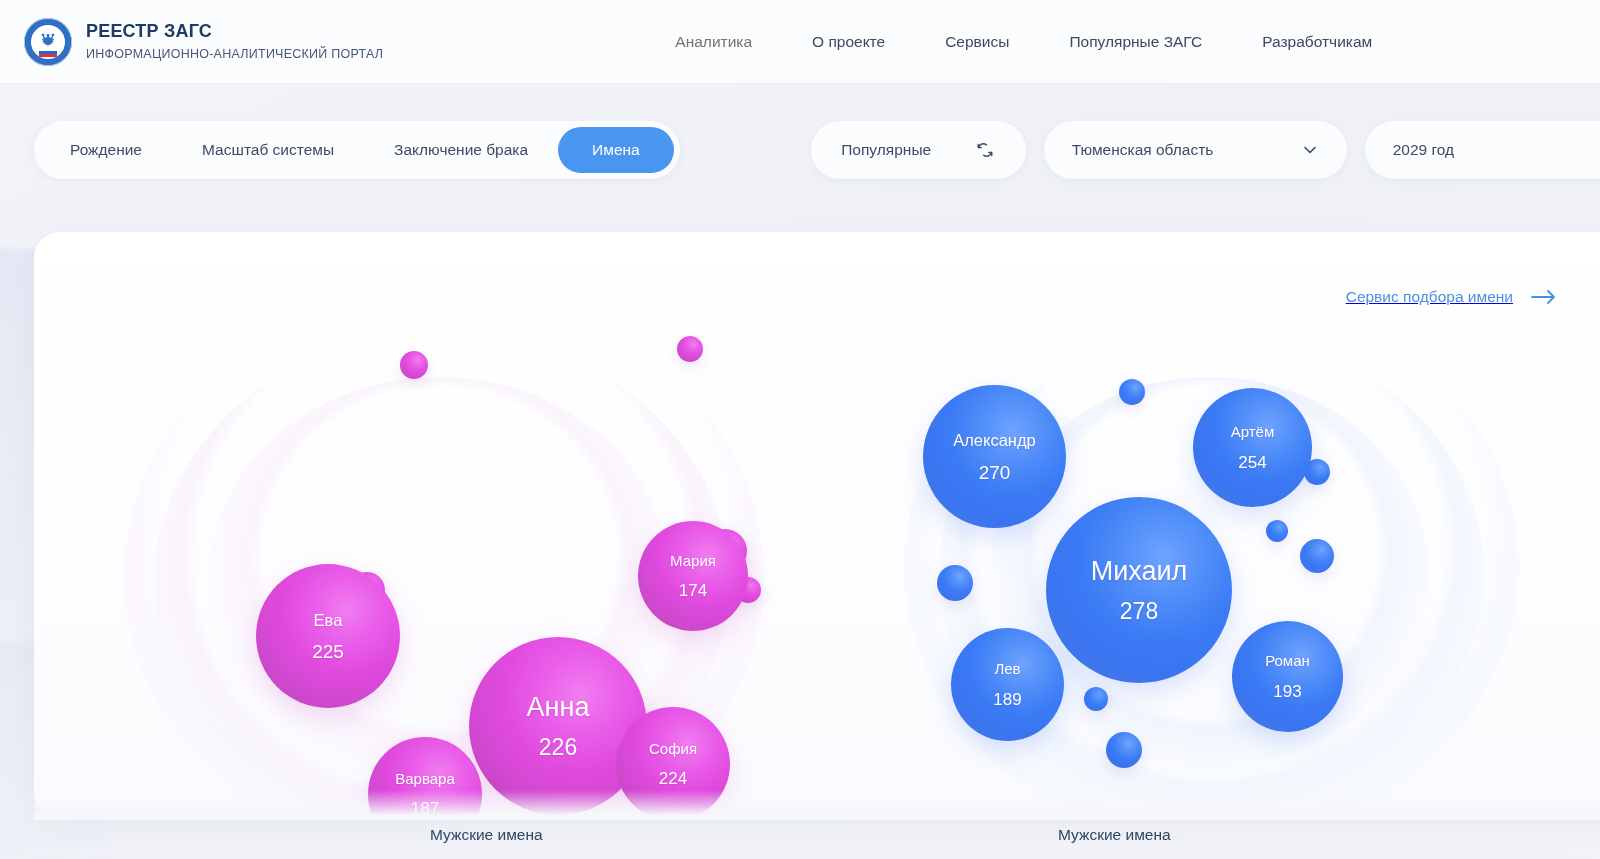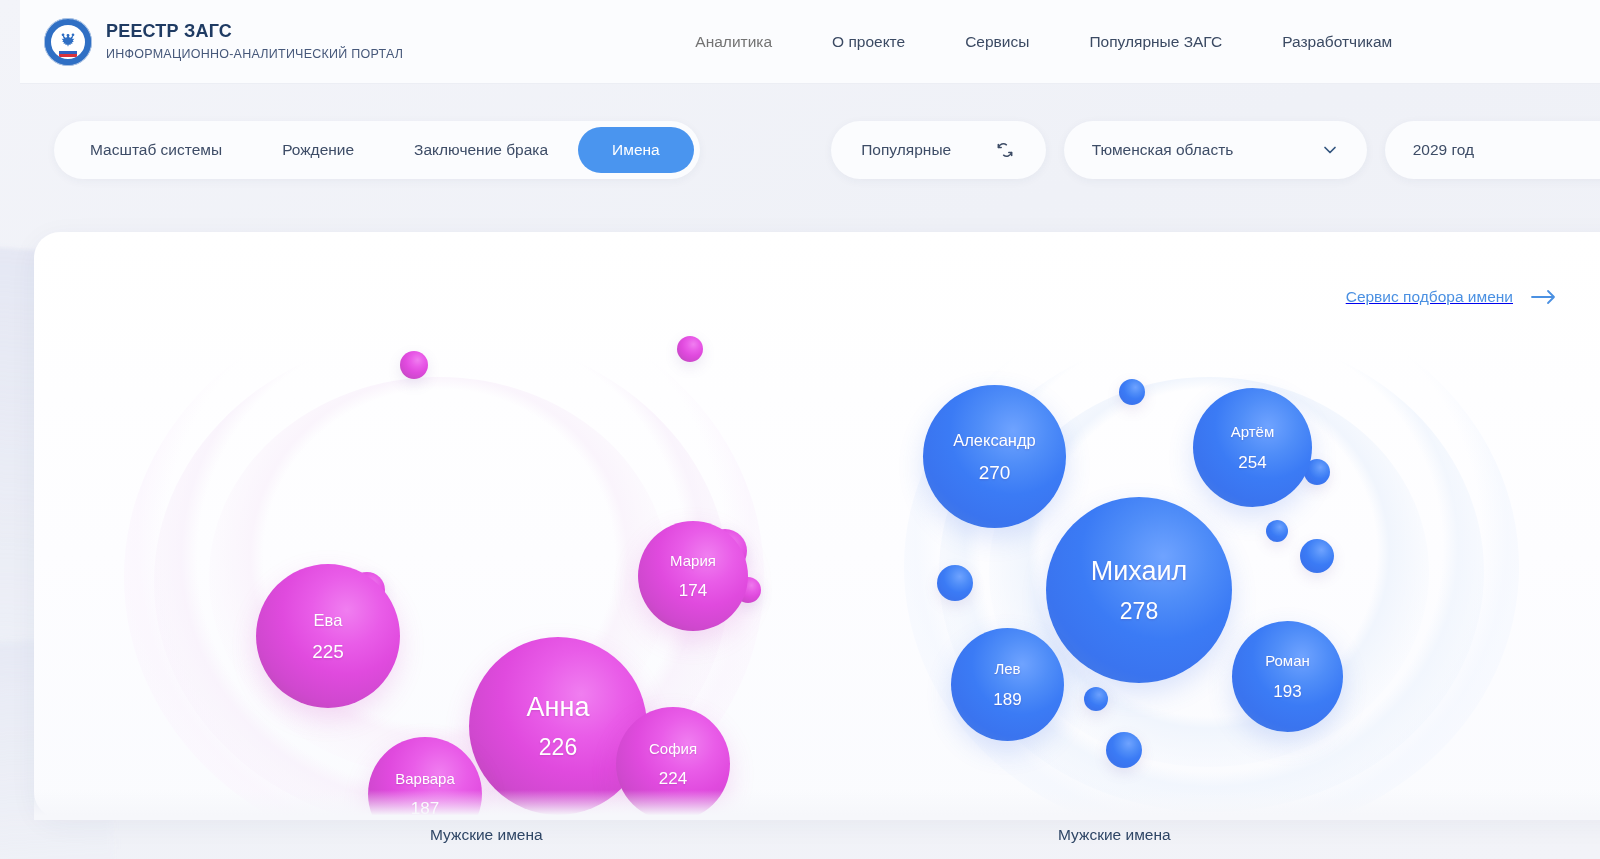--- a/index.html
+++ b/index.html
@@ -11,21 +11,20 @@
     font-family: "Liberation Sans", "DejaVu Sans", sans-serif;
     background: #f4f5f9;
   }
 
   #app {
     position: relative;
     width: 1600px;
     height: 859px;
     overflow: hidden;
     background: linear-gradient(160deg, #f3f4f9 0%, #eff1f7 40%, #f2f3f8 100%);
-    padding-left: 20px;
   }
 
   
   .bg-shape-a {
     position: absolute;
     left: -70px; top: 250px;
     width: 190px; height: 430px;
     background: linear-gradient(180deg, rgba(219,223,240,.55), rgba(232,235,248,.15));
     border-radius: 40px;
     transform: rotate(4deg);
@@ -345,22 +344,22 @@
       <div class="navitem">О проекте</div>
       <div class="navitem">Сервисы</div>
       <div class="navitem">Популярные ЗАГС</div>
       <div class="navitem">Разработчикам</div>
     </nav>
   </div>
 
   <div class="filterbar">
 
     <div class="tabs">
+      <div class="tab">Рождение</div>
       <div class="tab">Масштаб системы</div>
-      <div class="tab">Рождение</div>
       <div class="tab">Заключение брака</div>
       <div class="tab active">Имена</div>
     </div>
 
     <div class="rightfilters">
 
       <div class="pill sort">
         <span class="pill-label">Популярные</span>
         <svg class="icon-swap" viewBox="0 0 20 20" fill="none">
           <path d="M3.6 7.4a5 5 0 0 1 7.8-2.6" stroke="#3d4c66" stroke-width="1.5" stroke-linecap="round"></path>

